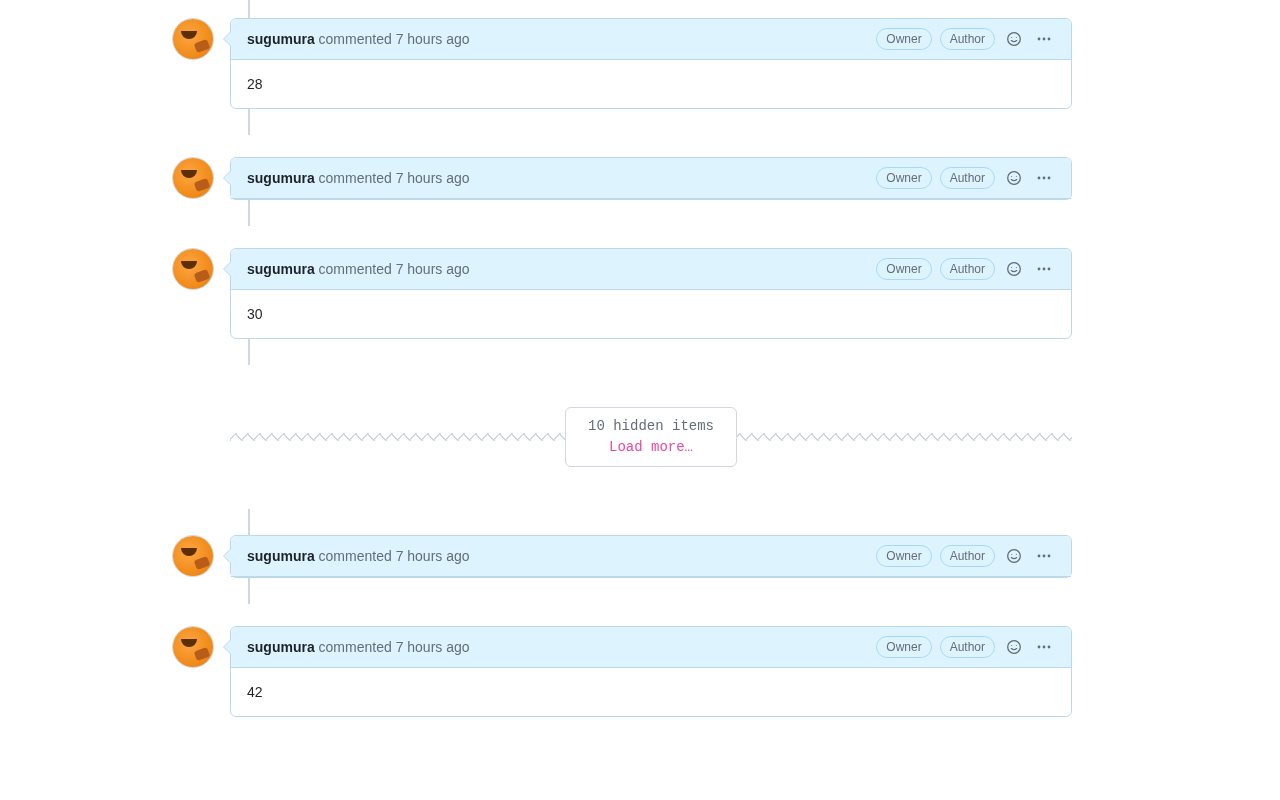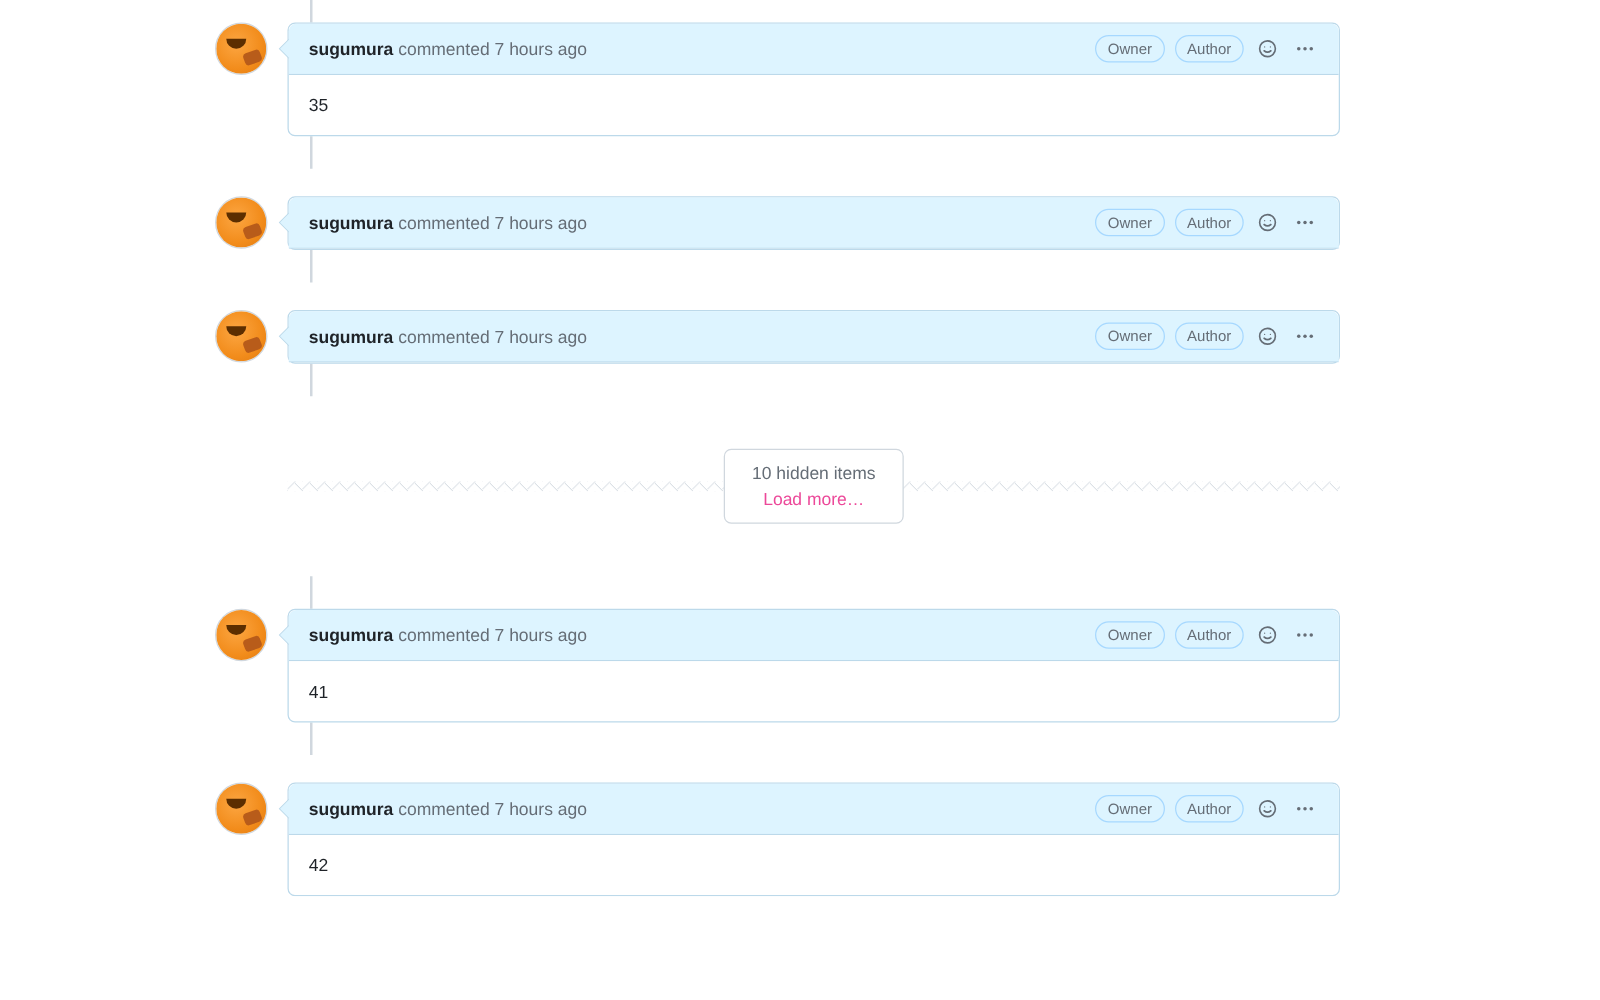--- a/index.html
+++ b/index.html
@@ -121,20 +121,21 @@
   }
 
   .load-more-wrap {
     position: relative;
     margin: 42px 0 42px 58px;
     display: flex;
     align-items: center;
     justify-content: center;
     z-index: 3;
     background: #fff;
+    font-family: Liberation Mono, monospace;
   }
   .zigzag-line {
     position:absolute; left:0; right:0; top:50%;
     height:8px; transform:translateY(-50%);
     background:
       linear-gradient(135deg, transparent 4px, #d0d7de 4px, #d0d7de 5px, transparent 5px) 0 0/12px 8px repeat-x,
       linear-gradient(45deg,  transparent 4px, #d0d7de 4px, #d0d7de 5px, transparent 5px) 6px 0/12px 8px repeat-x;
   }
   .load-more-box {
     position: relative;
@@ -197,91 +198,92 @@
           </span>
           <span class="icon-btn">
             <svg viewBox="0 0 16 16" width="16" height="16" fill="#656d76">
               <circle cx="3" cy="8" r="1.4"></circle>
                   <circle cx="8" cy="8" r="1.4"></circle>
                   <circle cx="13" cy="8" r="1.4"></circle>
             </svg>
           </span>
         </div>
       </div>
-      <div class="body">35</div>
-    </div>
-  </div>
-  <div class="seg"></div>
-
-  <div class="comment">
-    <div class="avatar">
-          <div class="avatar-inner"></div>
-        </div>
-    <div class="box">
-      <div class="header">
-        <div class="meta">
-          <a class="author">sugumura</a>
-          <span>commented</span>
-          <a style="color:#656d76; text-decoration:none;">7 hours ago</a>
-        </div>
-        <div class="badges">
-          <span class="badge">Owner</span>
-          <span class="badge">Author</span>
-          <span class="icon-btn">
-            <svg viewBox="0 0 16 16" width="16" height="16" fill="none" stroke="#656d76" stroke-width="1.3">
-              <circle cx="8" cy="8" r="6.3"></circle>
-              <circle cx="5.7" cy="6.5" r="0.5" fill="#656d76" stroke="none"></circle>
-              <circle cx="10.3" cy="6.5" r="0.5" fill="#656d76" stroke="none"></circle>
-              <path d="M5.3 9.6 Q8 11.8 10.7 9.6" stroke-linecap="round"></path>
-            </svg>
-          </span>
-          <span class="icon-btn">
-            <svg viewBox="0 0 16 16" width="16" height="16" fill="#656d76">
-              <circle cx="3" cy="8" r="1.4"></circle>
-                  <circle cx="8" cy="8" r="1.4"></circle>
-                  <circle cx="13" cy="8" r="1.4"></circle>
-            </svg>
-          </span>
-        </div>
-      </div>
-    </div>
-  </div>
-  <div class="seg"></div>
-
-  <div class="comment">
-    <div class="avatar">
-          <div class="avatar-inner"></div>
-        </div>
-    <div class="box">
-      <div class="header">
-        <div class="meta">
-          <a class="author">sugumura</a>
-          <span>commented</span>
-          <a style="color:#656d76; text-decoration:none;">7 hours ago</a>
-        </div>
-        <div class="badges">
-          <span class="badge">Owner</span>
-          <span class="badge">Author</span>
-          <span class="icon-btn">
-            <svg viewBox="0 0 16 16" width="16" height="16" fill="none" stroke="#656d76" stroke-width="1.3">
-              <circle cx="8" cy="8" r="6.3"></circle>
-              <circle cx="5.7" cy="6.5" r="0.5" fill="#656d76" stroke="none"></circle>
-              <circle cx="10.3" cy="6.5" r="0.5" fill="#656d76" stroke="none"></circle>
-              <path d="M5.3 9.6 Q8 11.8 10.7 9.6" stroke-linecap="round"></path>
-            </svg>
-          </span>
-          <span class="icon-btn">
-            <svg viewBox="0 0 16 16" width="16" height="16" fill="#656d76">
-              <circle cx="3" cy="8" r="1.4"></circle>
-                  <circle cx="8" cy="8" r="1.4"></circle>
-                  <circle cx="13" cy="8" r="1.4"></circle>
-            </svg>
-          </span>
-        </div>
-      </div>
+      <div class="body">28</div>
+    </div>
+  </div>
+  <div class="seg"></div>
+
+  <div class="comment">
+    <div class="avatar">
+          <div class="avatar-inner"></div>
+        </div>
+    <div class="box">
+      <div class="header">
+        <div class="meta">
+          <a class="author">sugumura</a>
+          <span>commented</span>
+          <a style="color:#656d76; text-decoration:none;">7 hours ago</a>
+        </div>
+        <div class="badges">
+          <span class="badge">Owner</span>
+          <span class="badge">Author</span>
+          <span class="icon-btn">
+            <svg viewBox="0 0 16 16" width="16" height="16" fill="none" stroke="#656d76" stroke-width="1.3">
+              <circle cx="8" cy="8" r="6.3"></circle>
+              <circle cx="5.7" cy="6.5" r="0.5" fill="#656d76" stroke="none"></circle>
+              <circle cx="10.3" cy="6.5" r="0.5" fill="#656d76" stroke="none"></circle>
+              <path d="M5.3 9.6 Q8 11.8 10.7 9.6" stroke-linecap="round"></path>
+            </svg>
+          </span>
+          <span class="icon-btn">
+            <svg viewBox="0 0 16 16" width="16" height="16" fill="#656d76">
+              <circle cx="3" cy="8" r="1.4"></circle>
+                  <circle cx="8" cy="8" r="1.4"></circle>
+                  <circle cx="13" cy="8" r="1.4"></circle>
+            </svg>
+          </span>
+        </div>
+      </div>
+    </div>
+  </div>
+  <div class="seg"></div>
+
+  <div class="comment">
+    <div class="avatar">
+          <div class="avatar-inner"></div>
+        </div>
+    <div class="box">
+      <div class="header">
+        <div class="meta">
+          <a class="author">sugumura</a>
+          <span>commented</span>
+          <a style="color:#656d76; text-decoration:none;">7 hours ago</a>
+        </div>
+        <div class="badges">
+          <span class="badge">Owner</span>
+          <span class="badge">Author</span>
+          <span class="icon-btn">
+            <svg viewBox="0 0 16 16" width="16" height="16" fill="none" stroke="#656d76" stroke-width="1.3">
+              <circle cx="8" cy="8" r="6.3"></circle>
+              <circle cx="5.7" cy="6.5" r="0.5" fill="#656d76" stroke="none"></circle>
+              <circle cx="10.3" cy="6.5" r="0.5" fill="#656d76" stroke="none"></circle>
+              <path d="M5.3 9.6 Q8 11.8 10.7 9.6" stroke-linecap="round"></path>
+            </svg>
+          </span>
+          <span class="icon-btn">
+            <svg viewBox="0 0 16 16" width="16" height="16" fill="#656d76">
+              <circle cx="3" cy="8" r="1.4"></circle>
+                  <circle cx="8" cy="8" r="1.4"></circle>
+                  <circle cx="13" cy="8" r="1.4"></circle>
+            </svg>
+          </span>
+        </div>
+      </div>
+      <div class="body">30</div>
     </div>
   </div>
   <div class="seg"></div>
 </div>
 
   <div class="load-more-wrap">
     <div class="zigzag-line"></div>
     <div class="load-more-box">
       <div class="hidden-count">10 hidden items</div>
       <div class="load-more-link">Load more…</div>
@@ -315,21 +317,20 @@
           </span>
           <span class="icon-btn">
             <svg viewBox="0 0 16 16" width="16" height="16" fill="#656d76">
               <circle cx="3" cy="8" r="1.4"></circle>
                   <circle cx="8" cy="8" r="1.4"></circle>
                   <circle cx="13" cy="8" r="1.4"></circle>
             </svg>
           </span>
         </div>
       </div>
-      <div class="body">41</div>
     </div>
   </div>
   <div class="seg"></div>
 
   <div class="comment">
     <div class="avatar">
           <div class="avatar-inner"></div>
         </div>
     <div class="box">
       <div class="header">

